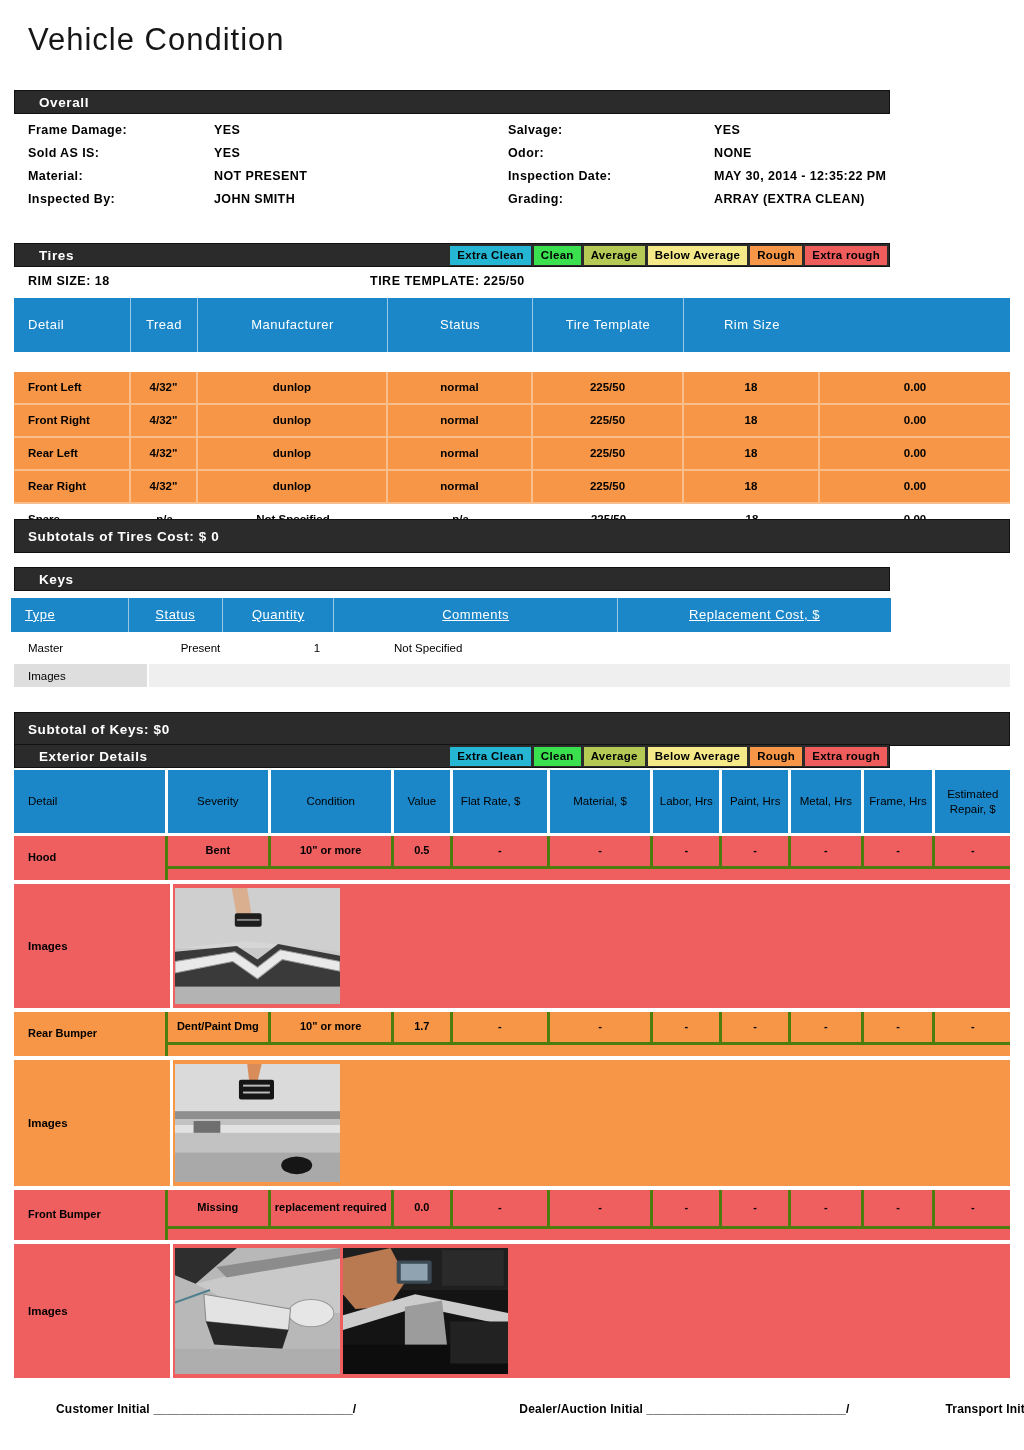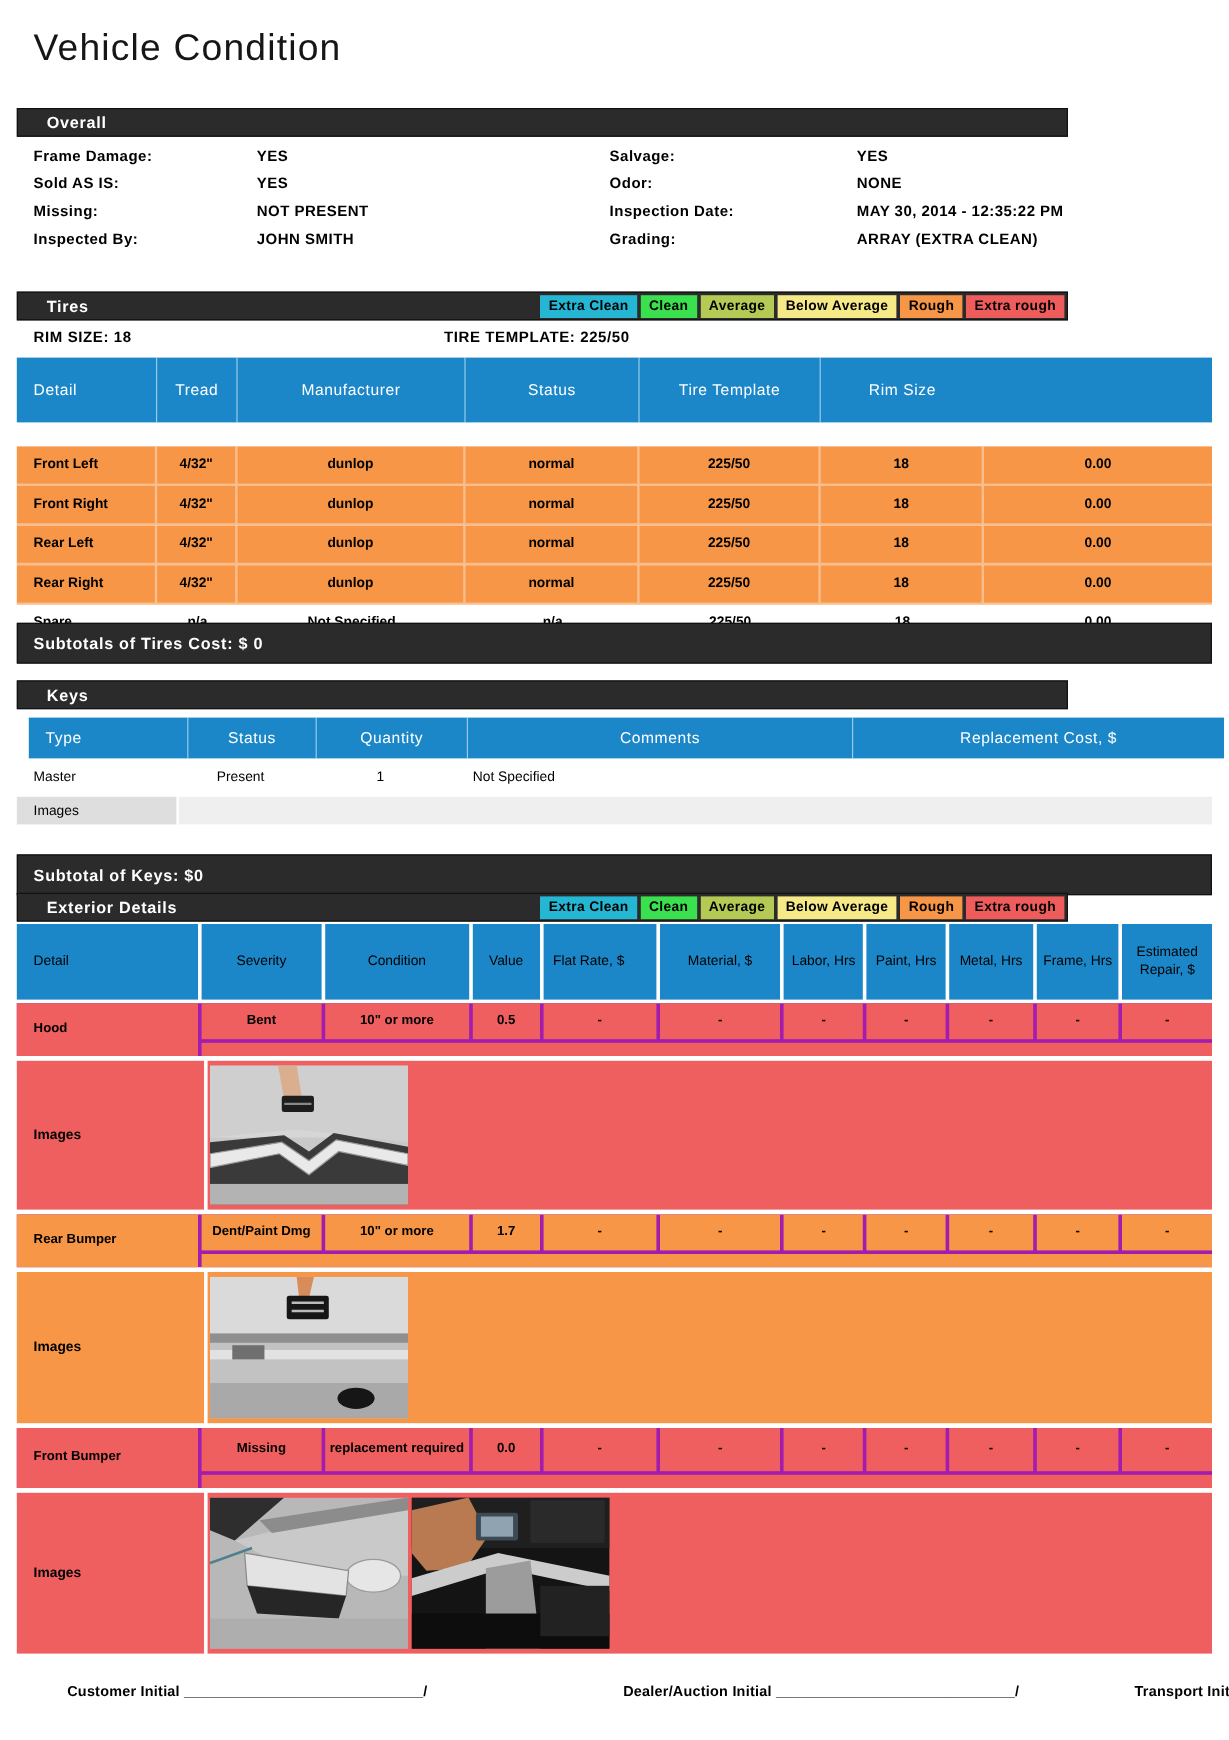--- a/index.html
+++ b/index.html
@@ -50,33 +50,33 @@
   .tires-grid{grid-template-columns:117fr 67fr 190fr 145fr 151fr 136fr 190fr;}
   #tires-head{left:14px;top:298px;width:996px;height:54px;}
   #tires-body{left:14px;top:372px;width:996px;font-weight:bold;}
   .t-row{height:33px;}
   .t-row.orange{background:#f79646;}
   .t-row.orange .cell{border-right:2px solid rgba(255,255,255,.38);border-bottom:2px solid rgba(255,255,255,.38);}
   .t-row.orange .cell:last-child{border-right:none;}
   .t-row.white{background:#fff;height:31px;}
   
   .keys-grid{grid-template-columns:133fr 107fr 126fr 321fr 309fr;}
-  #keys-head{left:24px;top:598px;width:996px;height:34px;}
+  #keys-head{left:11px;top:598px;width:880px;height:34px;text-decoration:underline;}
   #keys-body{left:14px;top:634px;width:996px;}
   .k-row{height:28px;background:#fff;}
   .k-imgrow{height:23px;margin-top:2px;display:grid;grid-template-columns:133fr 863fr;gap:2px;background:#fff;}
   .k-imgrow .lab{background:#dedede;display:flex;align-items:center;padding-left:14px;font-size:11.5px;}
   .k-imgrow .rest{background:#efefef;}
   
   .ext-cols{grid-template-columns:156fr 103fr 124fr 58fr 97fr 104fr 68fr 68fr 72fr 71fr 77fr;}
   #ext-head{left:14px;top:770px;width:996px;height:63px;gap:3px;background:#fff;}
   #ext-head .cell{border-right:none;background:#1b87c9;}
   #ext-head .cell.fl{justify-content:flex-start;text-align:left;padding-left:8px;}
   #ext-body{left:14px;top:836px;width:996px;}
-  .dmg-block{display:grid;gap:3px;background:#a21caf;margin-bottom:4px;}
+  .dmg-block{display:grid;gap:3px;background:#4d7c0f;margin-bottom:4px;}
   .dmg-block .dcell{display:flex;align-items:center;justify-content:center;text-align:left;
         font-size:11px;font-weight:600;line-height:1.2;padding:2px 3px;box-sizing:border-box;}
   .dmg-block .dcell.left{justify-content:flex-start;text-align:left;padding-left:14px;}
   .img-block{display:grid;grid-template-columns:156fr 837fr;gap:3px;background:#fff;margin-bottom:4px;}
   .img-block .lab{display:flex;align-items:center;padding-left:14px;font-size:11.5px;font-weight:600;}
   .img-block .content{display:flex;align-items:center;gap:3px;padding:4px 0 4px 2px;box-sizing:border-box;}
   .photo{flex:0 0 auto;}
   .photo svg{display:block;}
   
   #footer{left:14px;top:1402px;width:996px;display:flex;font-size:12px;font-weight:600;letter-spacing:.2px;}
@@ -103,21 +103,21 @@
       <span class="l2">Salvage:</span>
       <span class="v2">YES</span>
     </div>
     <div class="info-row">
       <span class="l1">Sold AS IS:</span>
       <span class="v1">YES</span>
       <span class="l2">Odor:</span>
       <span class="v2">NONE</span>
     </div>
     <div class="info-row">
-      <span class="l1">Missing:</span>
+      <span class="l1">Material:</span>
       <span class="v1">NOT PRESENT</span>
       <span class="l2">Inspection Date:</span>
       <span class="v2">MAY 30, 2014 - 12:35:22 PM</span>
     </div>
     <div class="info-row">
       <span class="l1">Inspected By:</span>
       <span class="v1">JOHN SMITH</span>
       <span class="l2">Grading:</span>
       <span class="v2">ARRAY (EXTRA CLEAN)</span>
     </div>

